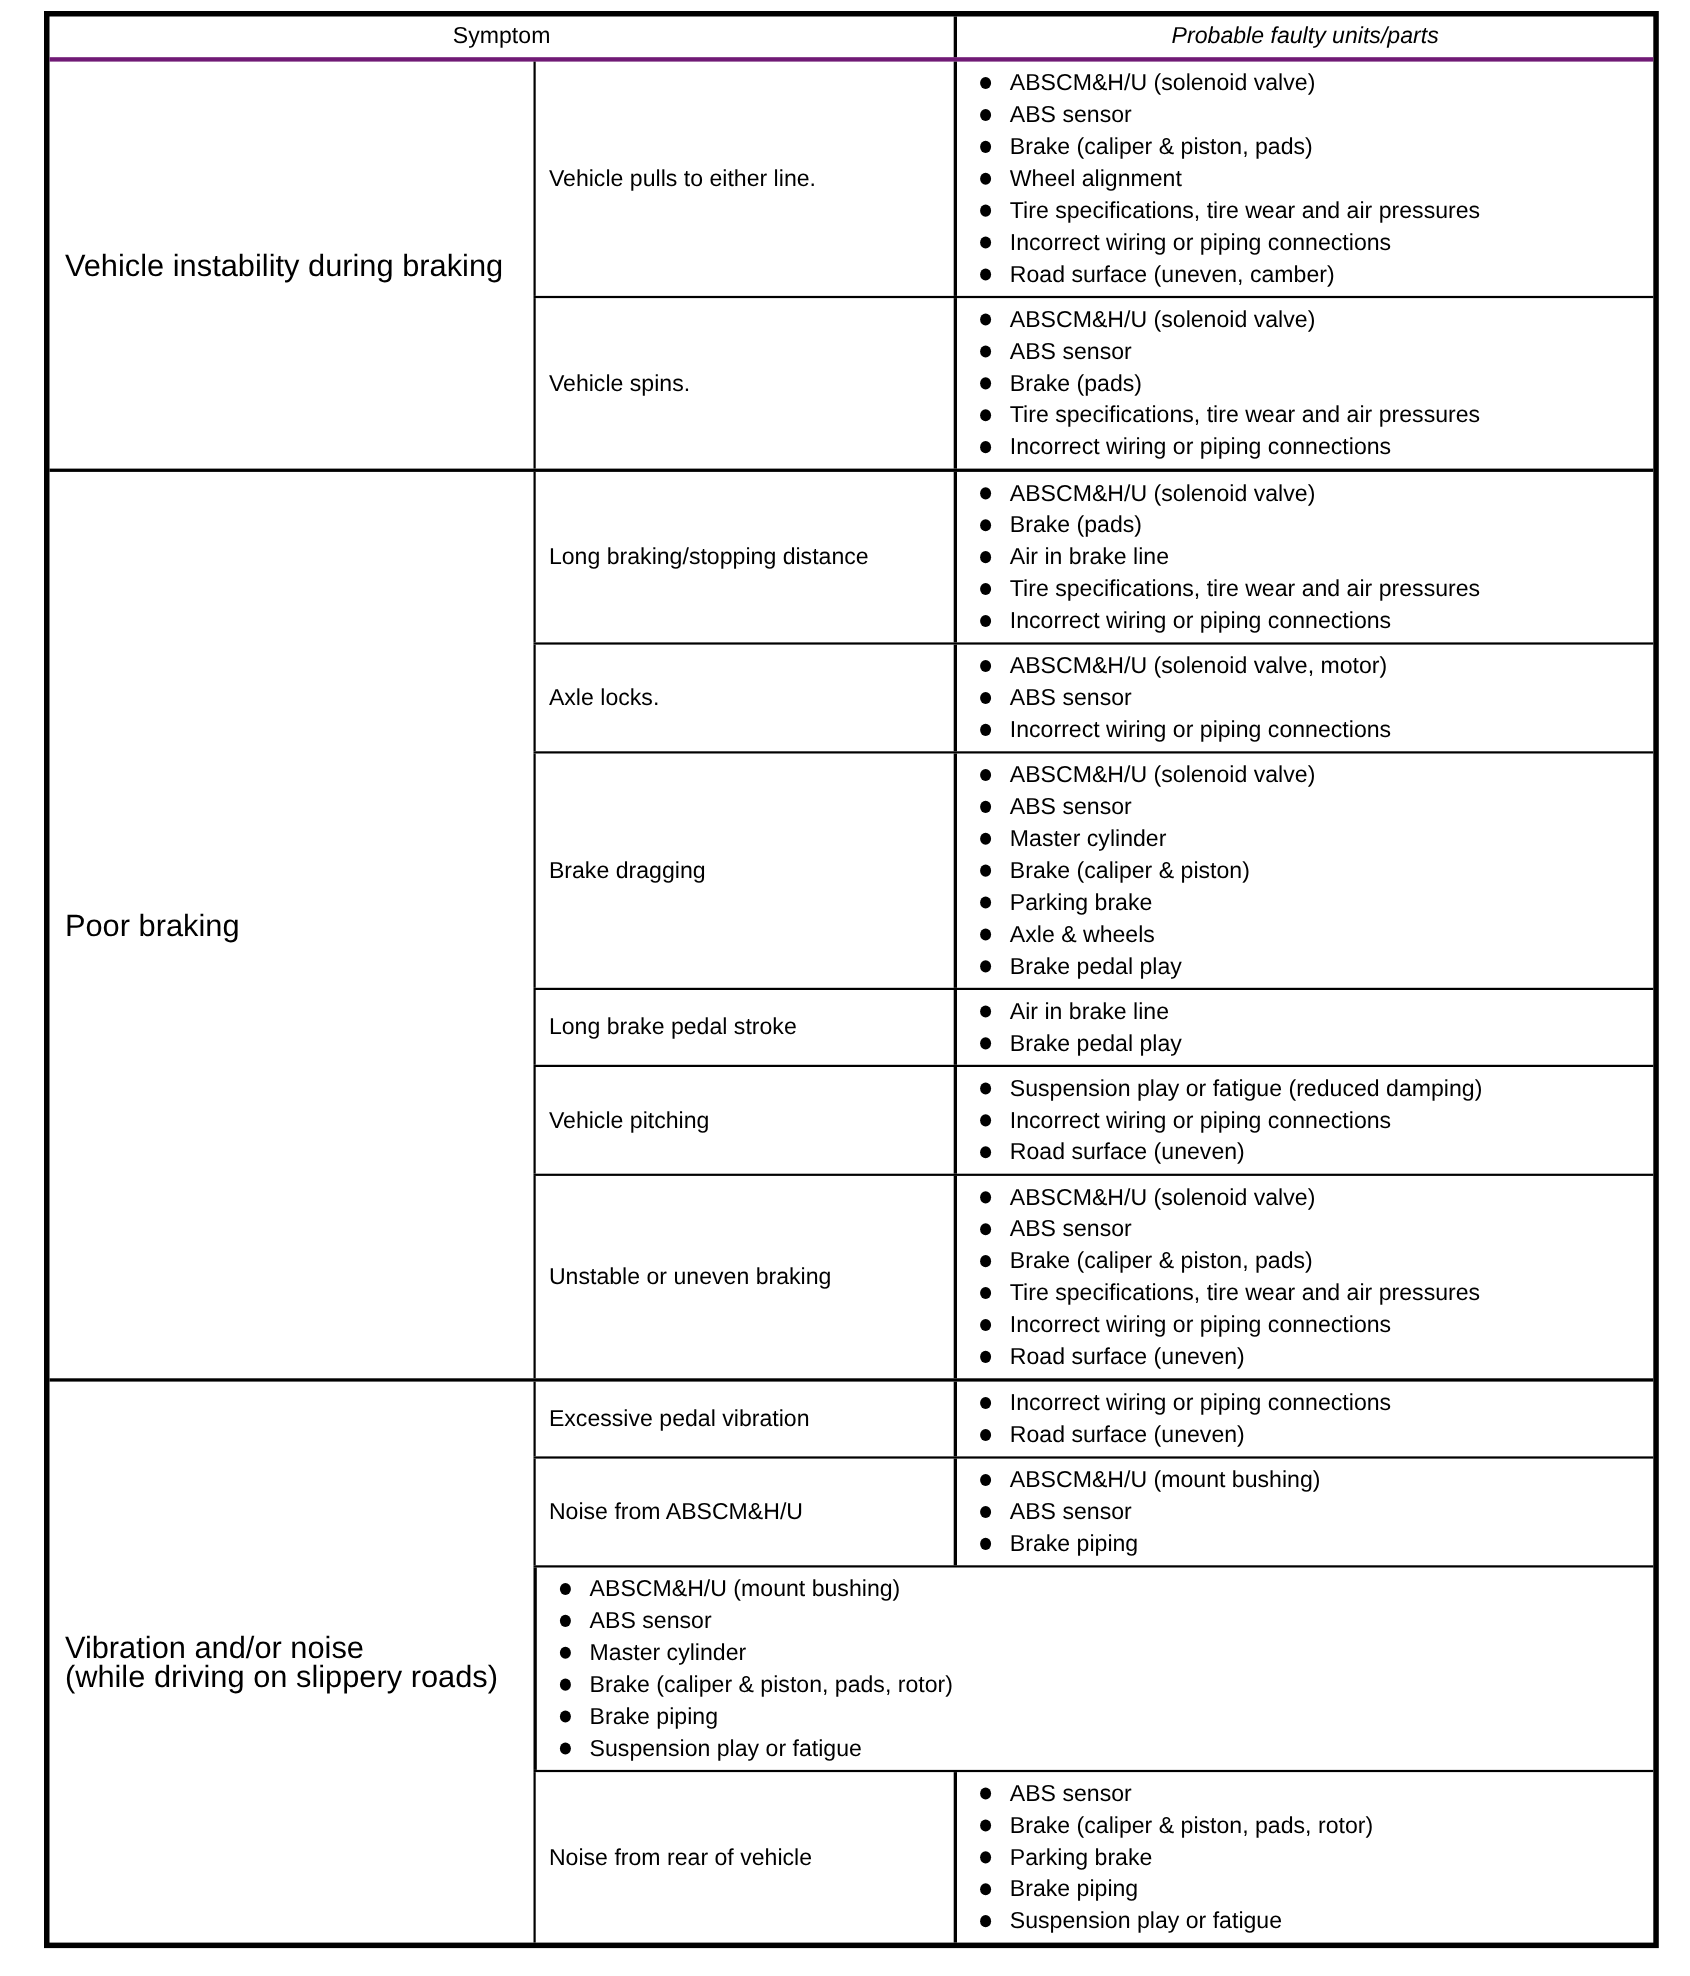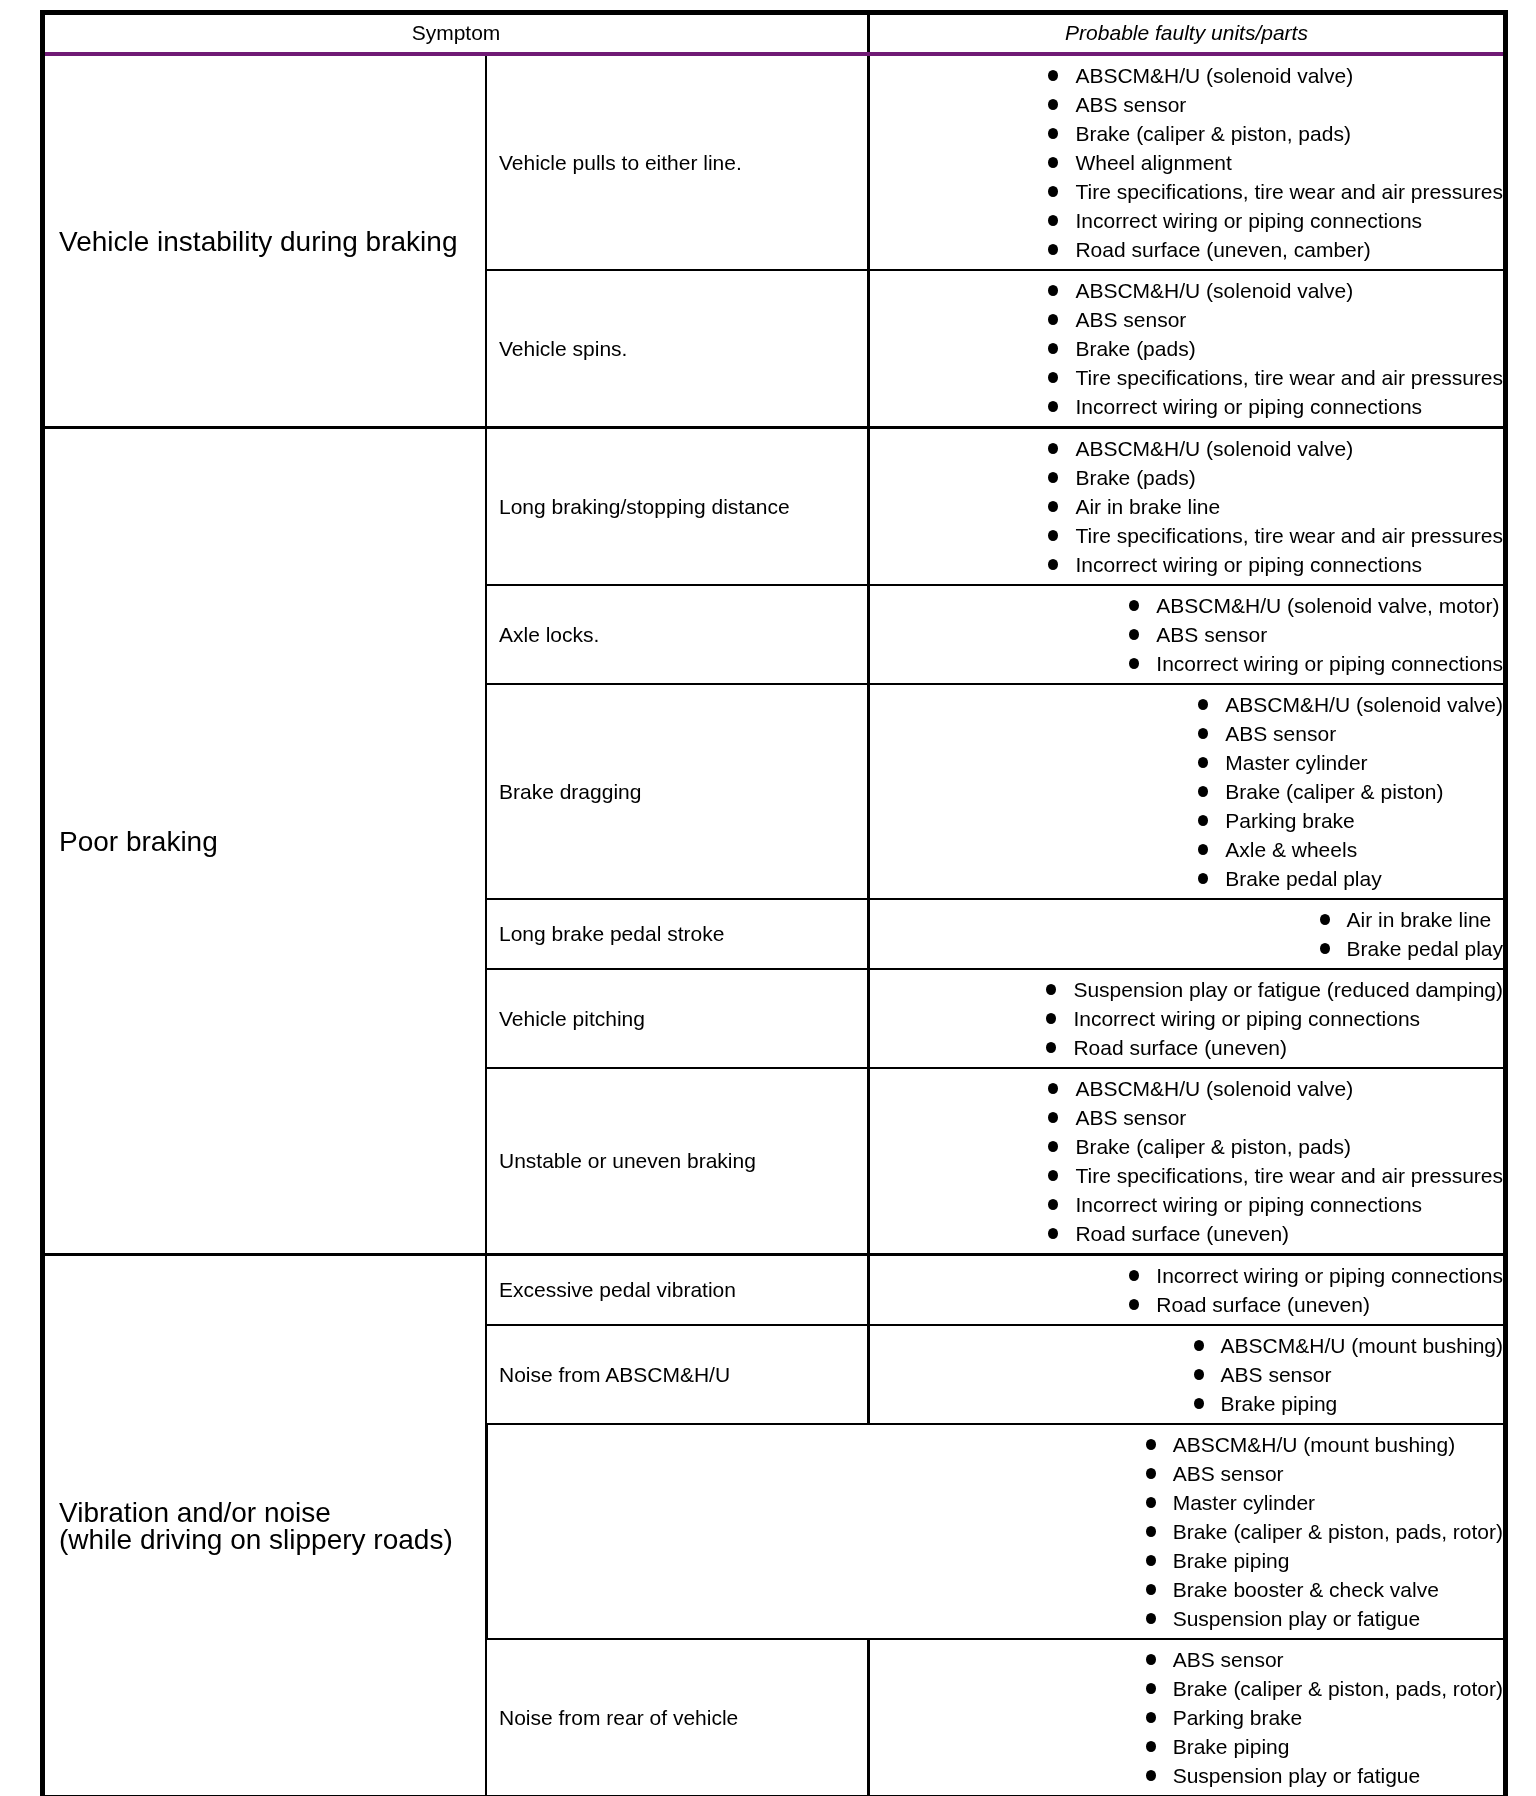--- a/index.html
+++ b/index.html
@@ -62,21 +62,20 @@
     line-height: 26px;
     padding-left: 12px;
   }
   .parts-cell {
     flex: 1;
     border-left: 3px solid #000;
     padding: 5px 0;
     display: flex;
     flex-direction: column;
     justify-content: center;
-    align-items: flex-end;
   }
   .parts-list { list-style: none; }
   .part-item {
     height: 29px;
     display: flex;
     align-items: center;
     padding-left: 21px;
   }
   .bullet {
     width: 10px;
@@ -401,24 +400,20 @@
                 <li class="part-item">
                   <span class="bullet"></span>
                   <span class="part-label">Brake (caliper &amp; piston, pads, rotor)</span>
                 </li>
                 <li class="part-item">
                   <span class="bullet"></span>
                   <span class="part-label">Brake piping</span>
                 </li>
                 <li class="part-item">
                   <span class="bullet"></span>
-                  <span class="part-label">Brake booster &amp; check valve</span>
-                </li>
-                <li class="part-item">
-                  <span class="bullet"></span>
                   <span class="part-label">Suspension play or fatigue</span>
                 </li>
               </ul>
             </div>
           </div>
           <div class="sub-row">
             <div class="sym-cell">
               <span class="sym-label">Noise from rear of vehicle</span>
             </div>
             <div class="parts-cell">

